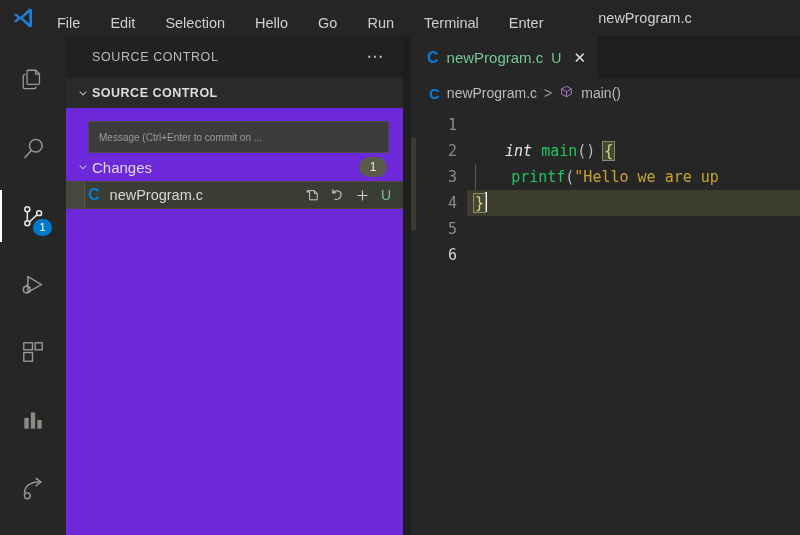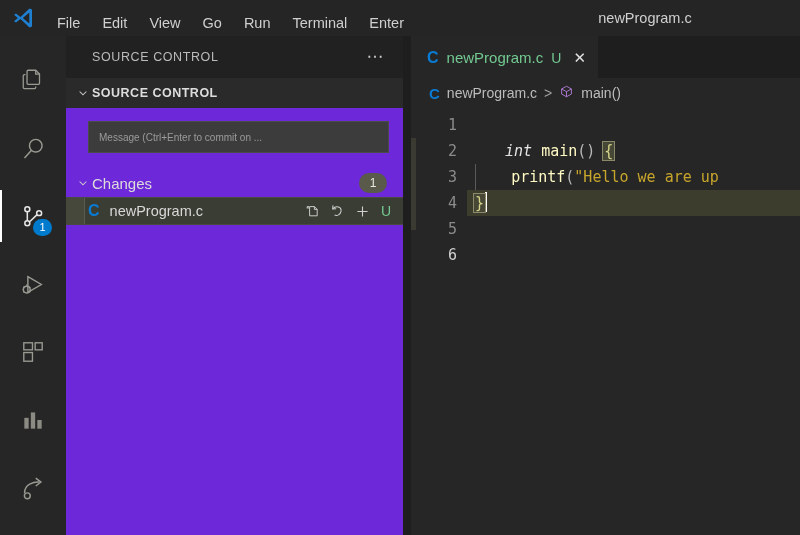--- a/index.html
+++ b/index.html
@@ -35,21 +35,21 @@
   }
   .vscode-logo {
     width: 46px;
     display: flex;
     align-items: center;
     justify-content: center;
   }
   .menu {
     display: flex;
     align-items: center;
-    gap: 0px;
+    gap: 8px;
     margin-top: 9px;
   }
   .menu-item {
     font-size: 14.5px;
     color: #cfcfcf;
     padding: 3px 11px;
     white-space: nowrap;
     cursor: default;
   }
   .title-center {
@@ -188,21 +188,20 @@
     border: none;
     outline: none;
     width: 100%;
     color: #cccccc;
     font-size: 10px;
     font-family: "Liberation Sans", sans-serif;
   }
   .commit-input::placeholder { color: #9b9b9b; opacity: 1; }
 
   .changes-header {
-    margin-top: 16px;
     height: 28px;
     display: flex;
     align-items: center;
     padding-left: 8px;
     cursor: pointer;
   }
   .changes-label {
     font-size: 15px;
     color: #dcdcdc;
     flex: 1;
@@ -394,21 +393,21 @@
     position: absolute;
     left: 8px;
     top: 0;
     bottom: 0;
     width: 1px;
     background: #5a5a5a;
   }
   .tok-pp     { color: #e8487e; }
   .tok-inc    { color: #cfa15a; }
   .tok-kw     { color: #e5e5e5; font-style: italic; margin-left: 30px; }
-  .tok-fn     { color: #fef9c3; }
+  .tok-fn     { color: #22c55e; }
   .tok-punct  { color: #b8b8b8; }
   .tok-str    { color: #c7a62b; }
   .tok-ret    { color: #e0315c; }
   .tok-num    { color: #7a5fe0; }
   .tok-semi   { color: #d0c14a; }
   .bracket-match {
     outline: 1px solid #8a8a6a;
     background: #474735;
     color: #d4d48a;
     padding: 0 1px;
@@ -438,21 +437,22 @@
 
   <div class="titlebar">
     <div class="vscode-logo">
       <svg width="24" height="24" viewBox="0 0 24 24">
         <path d="M18.5 2.5 L9.5 11 L5 7.5 L3 8.8 L6.8 12 L3 15.2 L5 16.5 L9.5 13 L18.5 21.5 L21 20.4 L21 3.6 Z M18.3 6.4 L18.3 17.6 L11.8 12 Z" fill="#1f7fd0"></path>
       </svg>
     </div>
     <div class="menu">
       <div class="menu-item">File</div>
       <div class="menu-item">Edit</div>
-      <div class="menu-item">View</div>
+      <div class="menu-item">Selection</div>
+      <div class="menu-item">Hello</div>
       <div class="menu-item">Go</div>
       <div class="menu-item">Run</div>
       <div class="menu-item">Terminal</div>
       <div class="menu-item">Enter</div>
     </div>
     <div class="title-center">
       <span class="title-text">newProgram.c</span>
     </div>
   </div>
 

